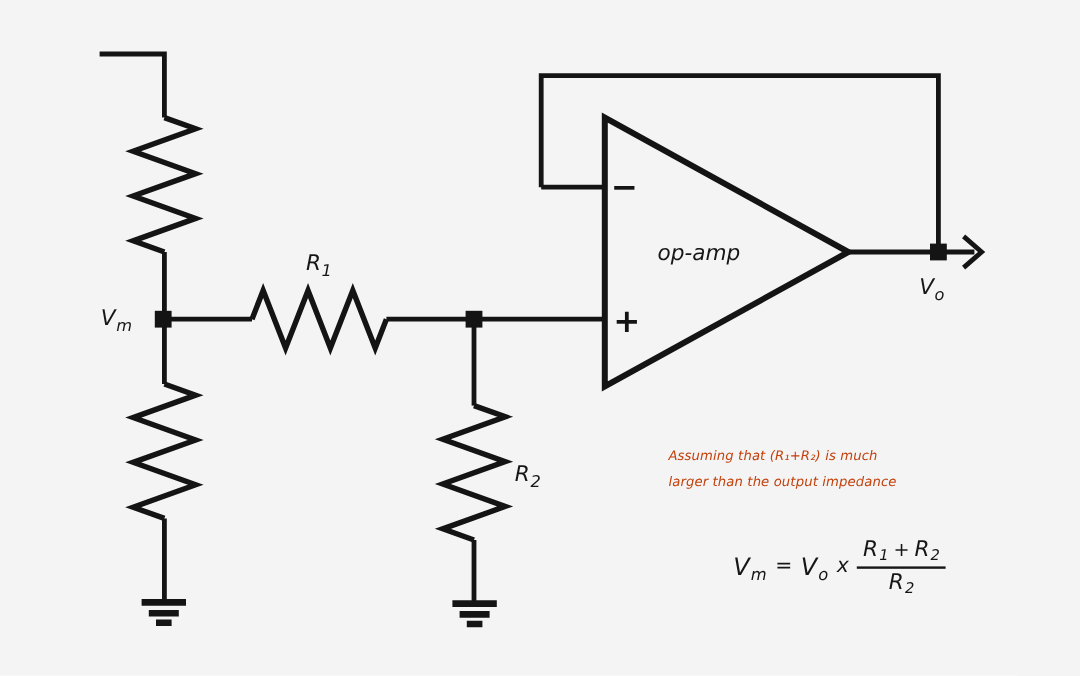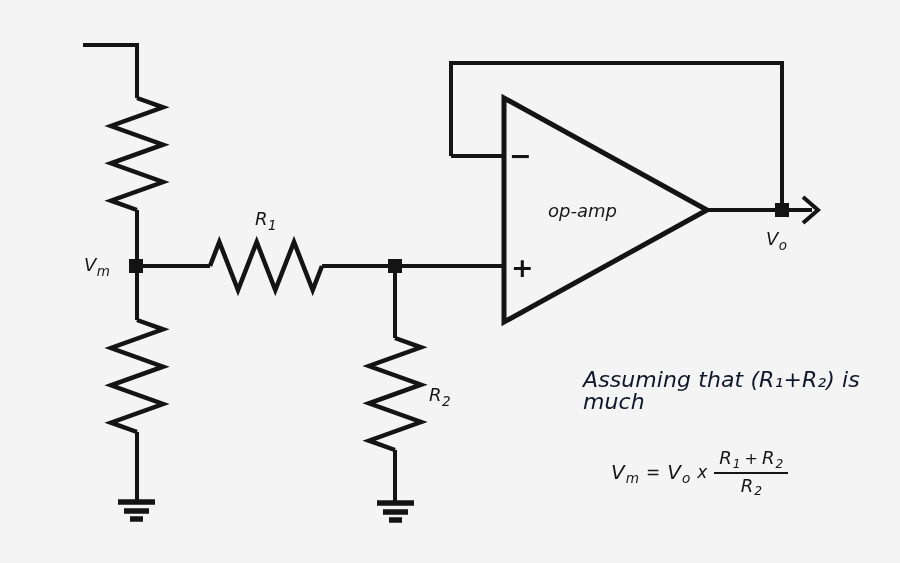--- a/index.html
+++ b/index.html
@@ -24,27 +24,27 @@
   .pm {
     font-family: "DejaVu Sans", "Liberation Sans", sans-serif;
     font-size: 27px;
     font-weight: 700;
     fill: #141414;
   }
 
   
   .note {
     position: absolute;
-    left: 583px;
+    left: 557px;
     top: 369px;
     width: 280px;
     font-style: italic;
-    font-size: 22px;
+    font-size: 11px;
     line-height: 22px;
-    color: #0f172a;
+    color: #c2410c;
     letter-spacing: 0.1px;
   }
   .note span { display: block; }
 
   
   .formula {
     position: absolute;
     left: 611px;
     top: 448px;
     display: flex;
@@ -138,20 +138,21 @@
     <text class="lbl" x="766" y="245"><tspan>V</tspan><tspan class="sub" dy="5" dx="0.5">o</tspan></text>
 
     <text class="lbl" x="548" y="217">op-amp</text>
 
     <text class="pm" x="509" y="165">−</text>
     <text class="pm" x="511" y="277">+</text>
   </svg>
 
   <div class="note">
     <span>Assuming that (R₁+R₂) is much</span>
+    <span>larger than the output impedance</span>
   </div>
 
   <div class="formula">
     <span class="fvar"><span>V</span><span class="fsub">m</span></span>
     <span class="fop">=</span>
     <span class="fvar"><span>V</span><span class="fsub">o</span></span>
     <span class="fop">x</span>
     <span class="frac">
       <span class="num">
         <span class="fvar"><span>R</span><span class="fsub">1</span></span>

